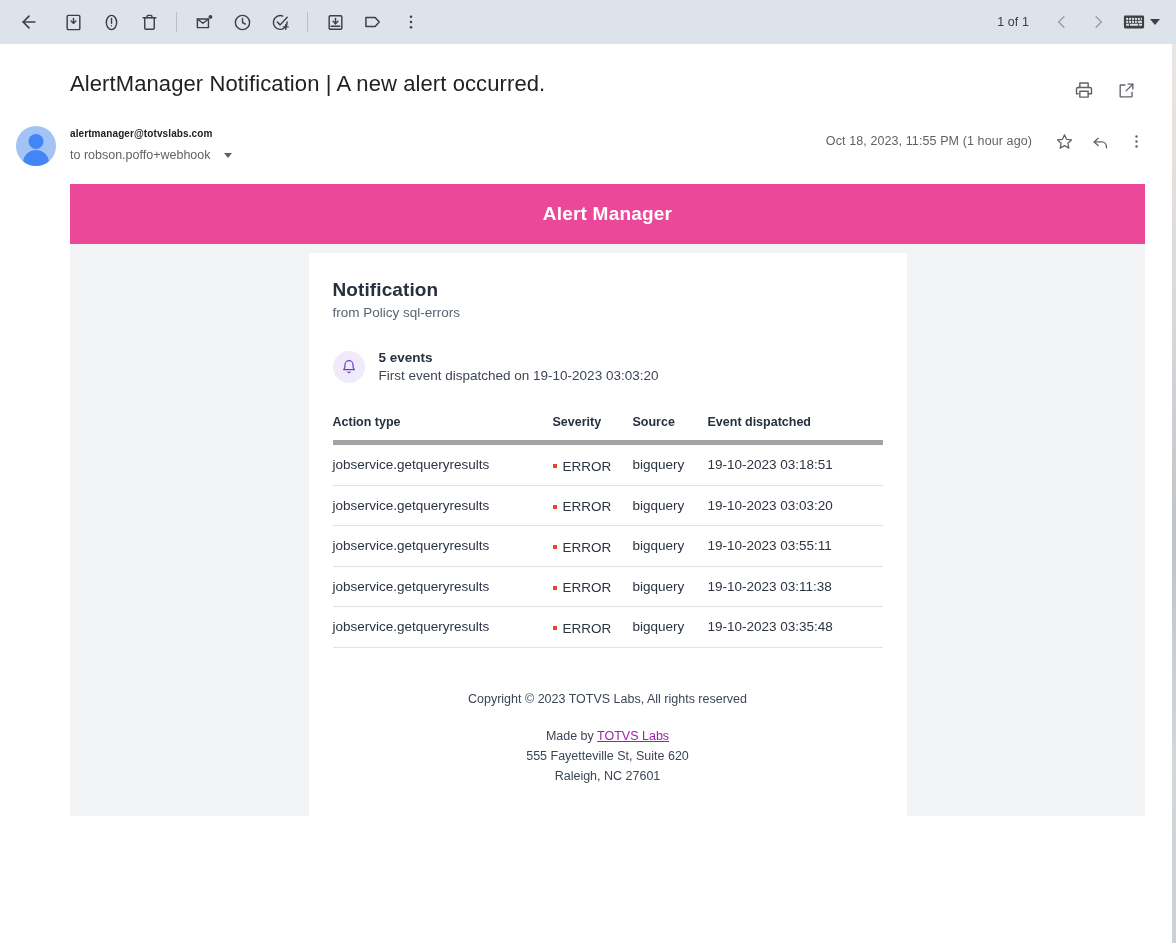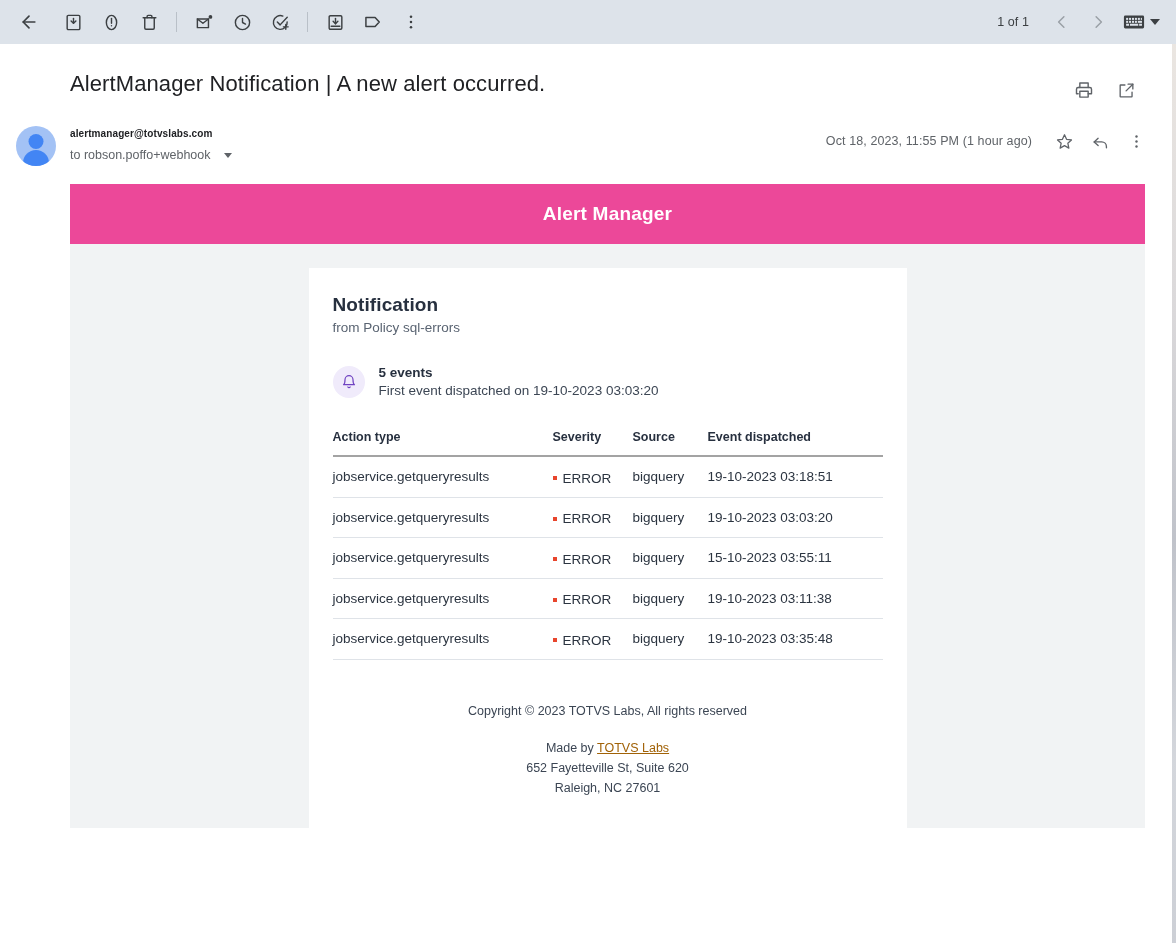--- a/index.html
+++ b/index.html
@@ -180,21 +180,21 @@
   }
   .banner {
     background: #231836;
     color: #ffffff;
     text-align: center;
     padding: 19px 0;
     font-size: 19px;
     font-weight: bold;
     letter-spacing: .2px;
   }
-  .body-inner { padding: 24px 0 0 0; }
+  .body-inner { padding: 9px 0 0 0; }
 
   .card {
     width: 598px;
     margin: 0 auto;
     background: #ffffff;
     padding: 26px 24px 30px 24px;
   }
   .card-title {
     font-size: 19px;
     font-weight: bold;
@@ -237,21 +237,21 @@
     width: 100%;
     border-collapse: collapse;
     margin-top: 30px;
   }
   table.alerts th {
     text-align: left;
     font-size: 12.5px;
     font-weight: bold;
     color: #27303f;
     padding: 0 0 11px 0;
-    border-bottom: 2px solid #a3a3a3;
+    border-bottom: 5px solid #a3a3a3;
   }
   table.alerts td {
     font-size: 13.5px;
     color: #2b3440;
     padding: 11px 0 11px 0;
     border-bottom: 1px solid #dfe3e8;
     white-space: nowrap;
   }
   .col-action { width: 220px; }
   .col-sev    { width: 80px; }
@@ -536,21 +536,21 @@
                   <td class="col-src">bigquery</td>
                   <td class="col-evt">19-10-2023 03:03:20</td>
                 </tr>
                 <tr>
                   <td class="col-action">jobservice.getqueryresults</td>
                   <td class="col-sev"><span class="sev-cell">
                       <span class="sev-dot" style="background: rgb(232, 69, 44);"></span>
                       <span>ERROR</span>
                     </span></td>
                   <td class="col-src">bigquery</td>
-                  <td class="col-evt">15-10-2023 03:55:11</td>
+                  <td class="col-evt">19-10-2023 03:55:11</td>
                 </tr>
                 <tr>
                   <td class="col-action">jobservice.getqueryresults</td>
                   <td class="col-sev"><span class="sev-cell">
                       <span class="sev-dot" style="background: rgb(232, 69, 44);"></span>
                       <span>ERROR</span>
                     </span></td>
                   <td class="col-src">bigquery</td>
                   <td class="col-evt">19-10-2023 03:11:38</td>
                 </tr>
@@ -562,23 +562,23 @@
                     </span></td>
                   <td class="col-src">bigquery</td>
                   <td class="col-evt">19-10-2023 03:35:48</td>
                 </tr>
               </tbody>
           </table>
 
           <div class="footer">
             <div class="copyright">Copyright © 2023 TOTVS Labs, All rights reserved</div>
             <div class="made-by">
-              <span>Made by </span><a href="#" style="color: #a16207; text-align: center;">TOTVS Labs</a>
+              <span>Made by </span><a href="#" style="color: #a21caf; text-align: center;">TOTVS Labs</a>
             </div>
-            <div class="addr">652 Fayetteville St, Suite 620</div>
+            <div class="addr">555 Fayetteville St, Suite 620</div>
             <div class="addr">Raleigh, NC 27601</div>
           </div>
 
         </div>
       </div>
     </div>
 
   </div>
 
   <div class="edge-sliver"></div>

